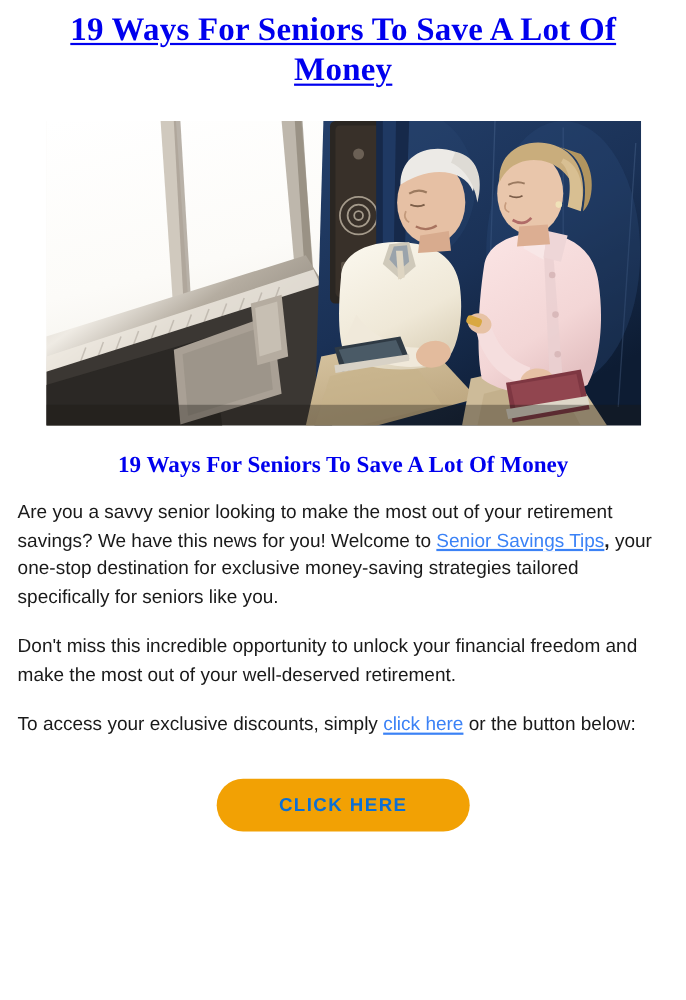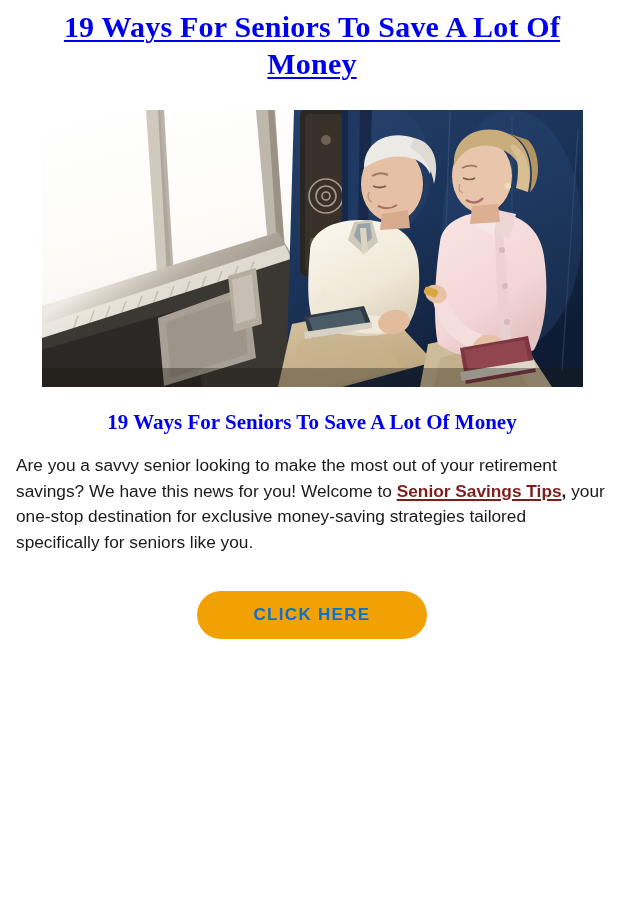--- a/index.html
+++ b/index.html
@@ -70,22 +70,22 @@
     font-family: "Liberation Sans", sans-serif;
     font-size: 17.3px;
     line-height: 25.5px;
     color: #1a1a1a;
     margin: 0 0 20px 0;
     text-align: left;
   }
   .para:last-child { margin-bottom: 0; }
 
   a.inline-link {
-    color: #7f1d1d;
-    font-weight: bold;
+    color: #3b82f6;
+    font-weight: normal;
     text-decoration: underline;
     text-decoration-thickness: 2px;
     text-underline-offset: 2px;
   }
   .link-tail { color: #1a1a1a; font-weight: bold; }
 
   
   .cta-wrap {
     margin-top: 36px;
     display: flex;
@@ -298,19 +298,23 @@
 
 <h2 class="sub-title">19 Ways For Seniors To Save A Lot Of Money</h2>
 
 <div class="body-copy">
 
   <p class="para">
     <span>Are you a savvy senior looking to make the most out of your retirement savings? We have this news for you! Welcome to </span><a class="inline-link" href="#">Senior Savings Tips</a><span class="link-tail">,</span><span> your one-stop destination for exclusive money-saving strategies tailored specifically for seniors like you.</span>
   </p>
 
 
-
+  <p class="para">Don't miss this incredible opportunity to unlock your financial freedom and make the most out of your well-deserved retirement.</p>
+
+  <p class="para">
+    <span>To access your exclusive discounts, simply </span><a class="inline-link" href="#">click here</a><span> or the button below:</span>
+  </p>
 
 </div>
 
 <div class="cta-wrap">
   <button class="cta-button">CLICK HERE</button>
 </div>
 
 </body></html>

